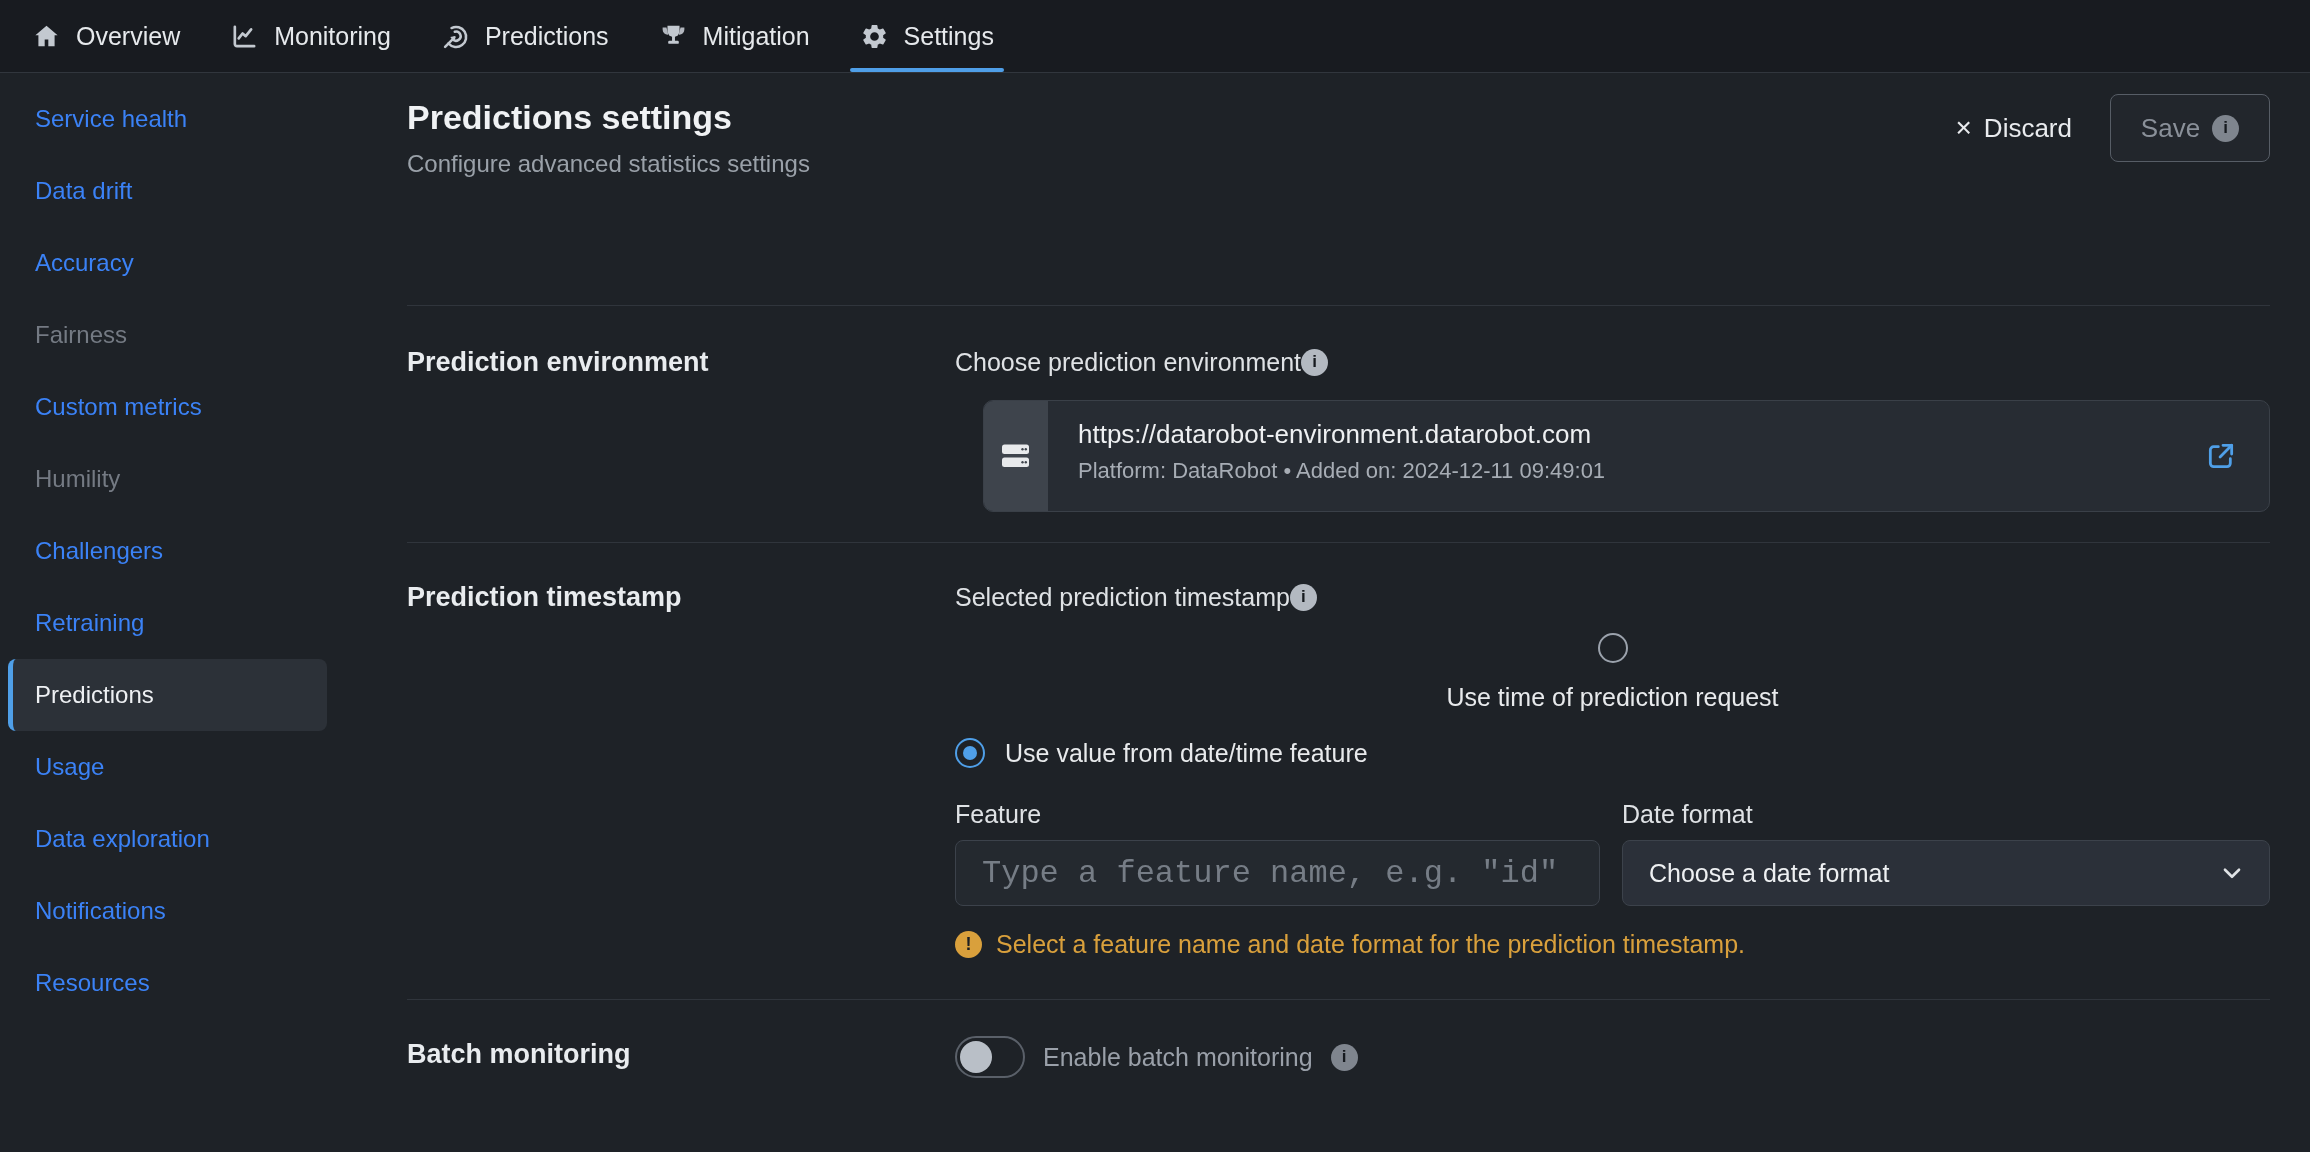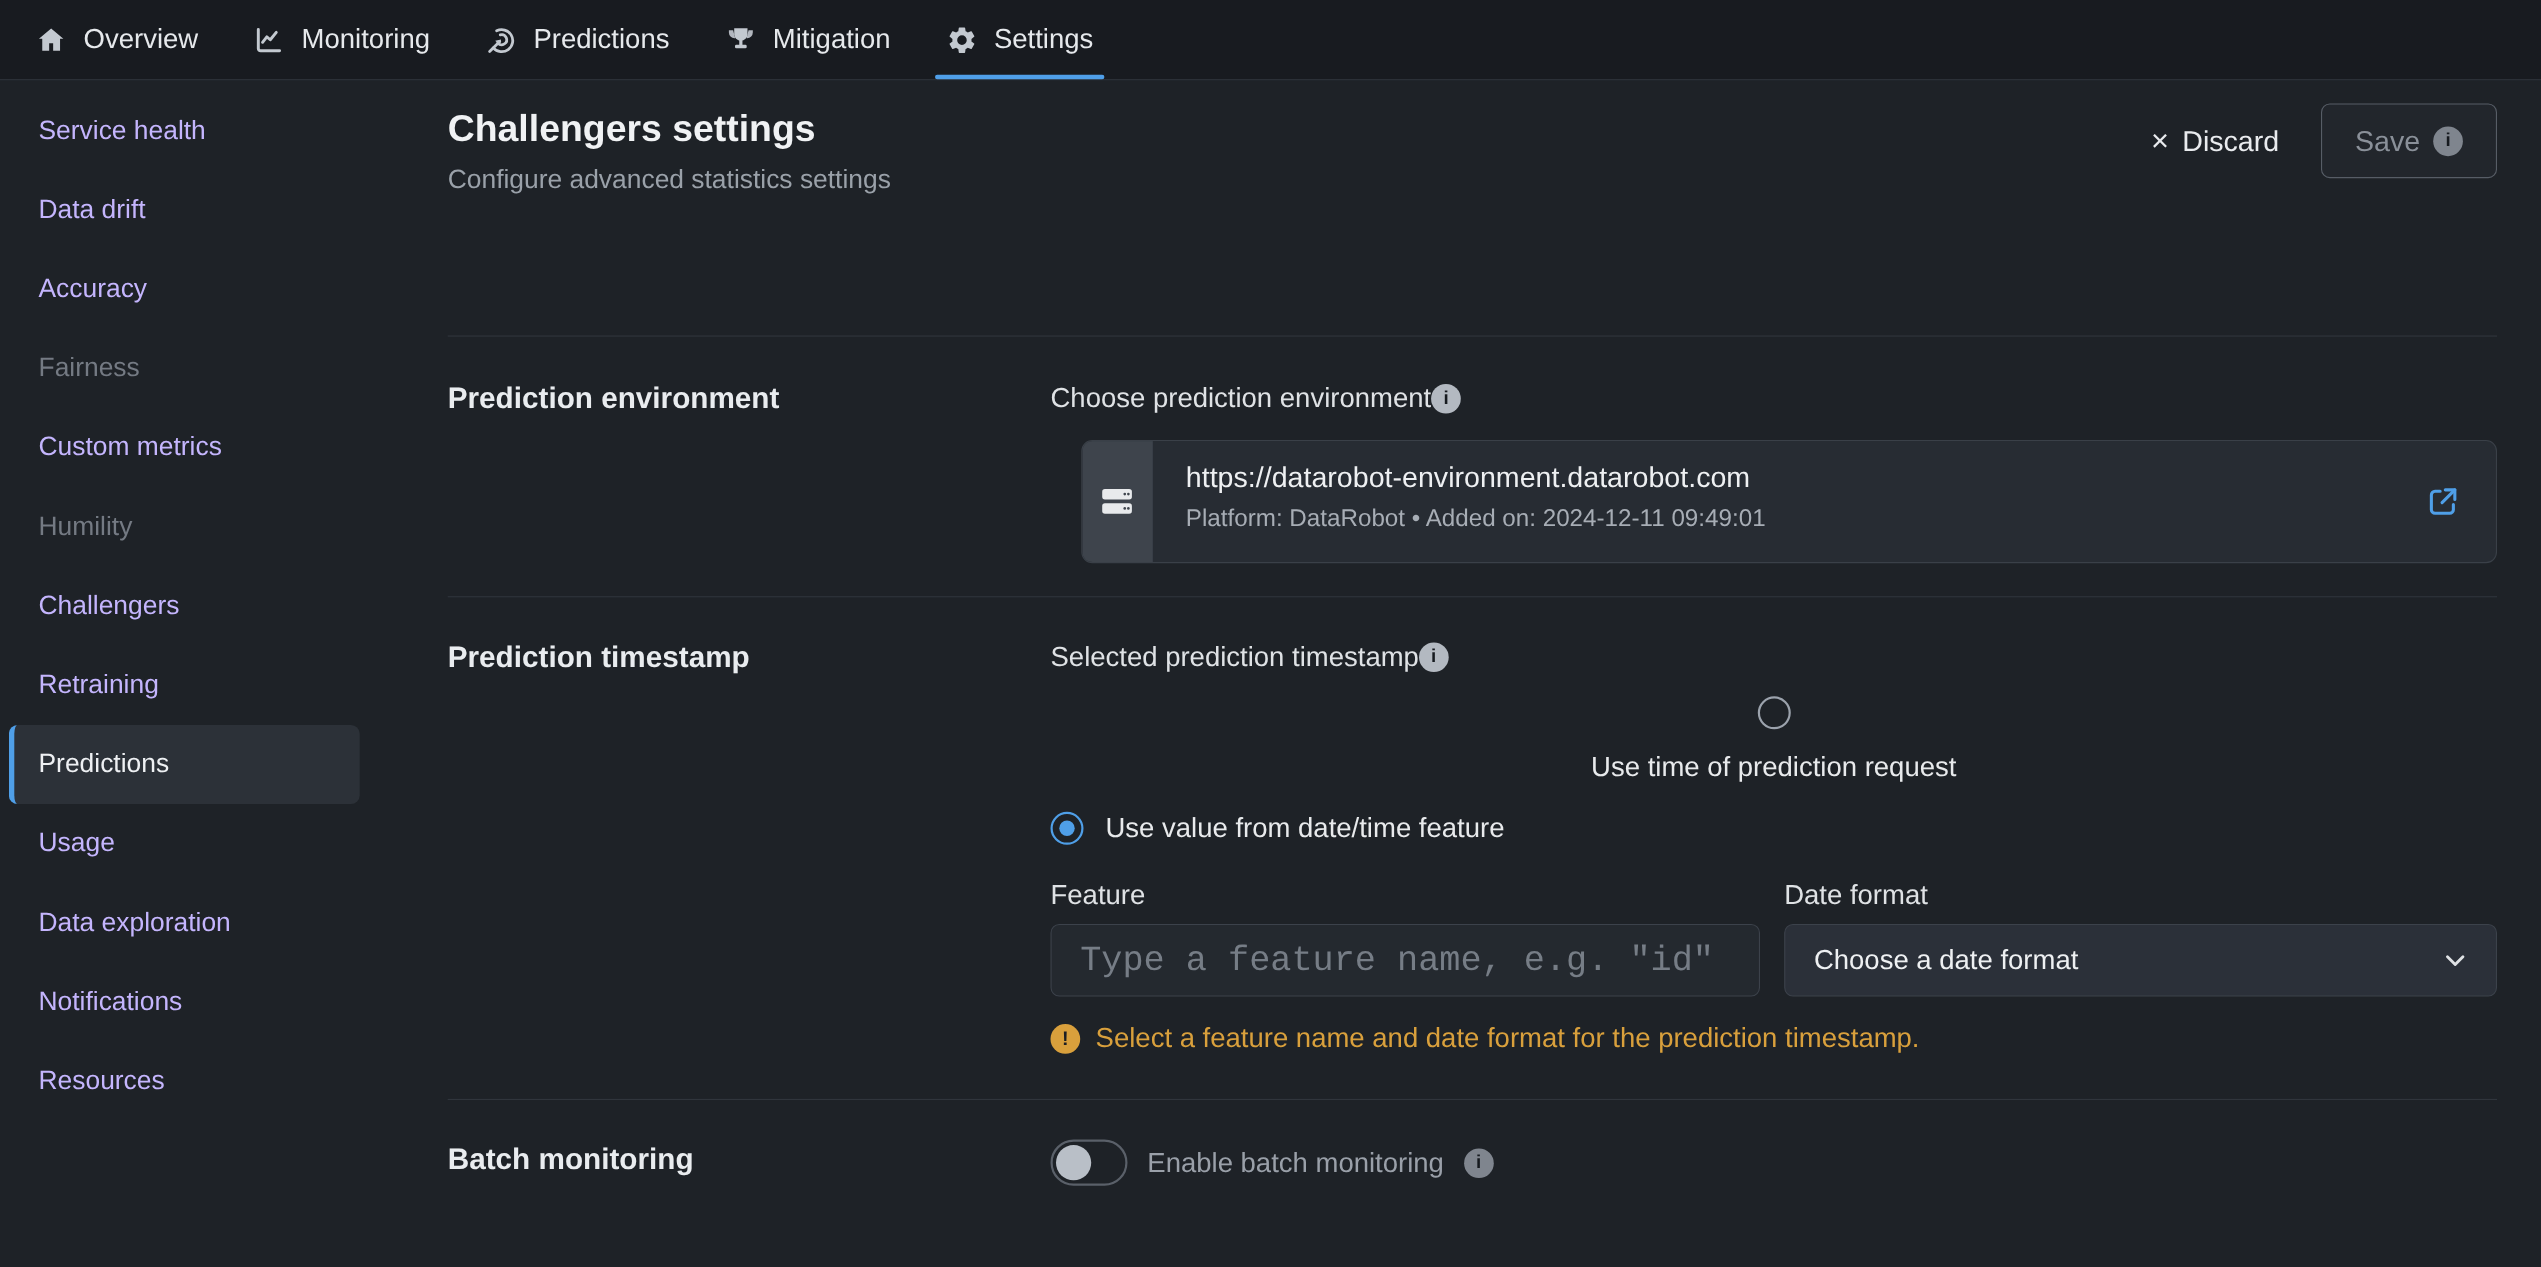--- a/index.html
+++ b/index.html
@@ -25,21 +25,21 @@
     content:""; position:absolute; left:-4px; right:-4px; bottom:0; height:4px;
     background:var(--accent); border-radius:2px;
   }
   
   .body-row { display:flex; height:1079px; }
   .sidebar { width:375px; flex:0 0 375px; padding-top:10px; }
   .side-item {
     margin-left:8px; width:319px; height:72px; border-radius:8px;
     display:flex; align-items:center; padding-left:22px;
     border-left:5px solid transparent;
-    font-size:24px; color:#c4b5fd; cursor:pointer;
+    font-size:24px; color:#3b82f6; cursor:pointer;
   }
   .side-item.dimmed { color:#747a83; }
   .side-item.selected { background:#2c3138; border-left-color:var(--accent); color:#eef0f3; }
   .main { flex:1; position:relative; padding:0 40px 0 32px; }
   
   .page-header { padding-top:22px; }
   .page-title { font-size:34px; font-weight:700; line-height:44px; color:#f0f2f4; }
   .page-subtitle { font-size:24px; line-height:34px; color:#9aa1a9; margin-top:8px; }
   .header-actions { position:absolute; top:21px; right:40px; display:flex; align-items:center; gap:38px; }
   .discard-btn {
@@ -211,21 +211,21 @@
     <div class="side-item">
         <span>Notifications</span>
       </div>
     <div class="side-item">
         <span>Resources</span>
       </div>
   </aside>
 
   <main class="main">
     <div class="page-header">
-      <h1 class="page-title">Challengers settings</h1>
+      <h1 class="page-title">Predictions settings</h1>
       <p class="page-subtitle">Configure advanced statistics settings</p>
     </div>
     <div class="header-actions">
       <button class="discard-btn">
         <span class="discard-x">×</span>
         <span>Discard</span>
       </button>
       <button class="save-btn">
         <span>Save</span>
         <span class="info-i dim">i</span>

